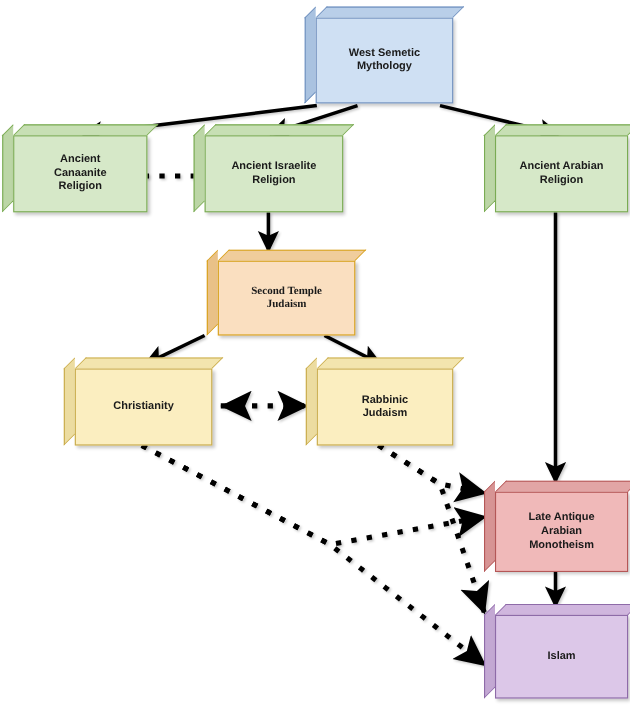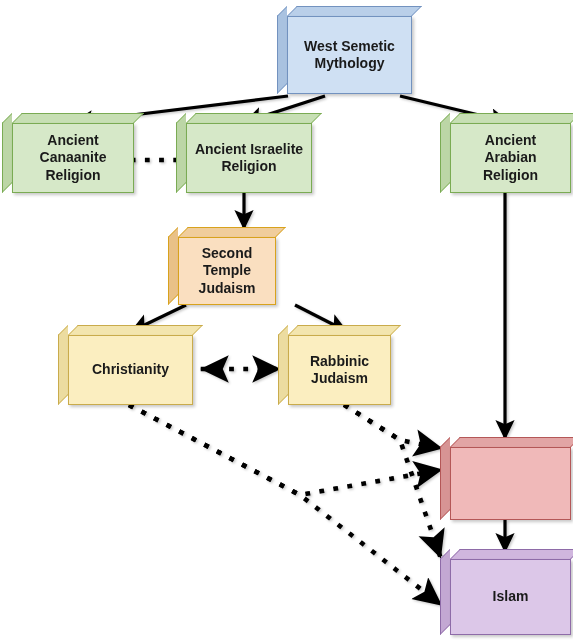--- a/index.html
+++ b/index.html
@@ -22,21 +22,21 @@
     width: 573px;
     height: 644px;
   }
   .node {
     position: absolute;
     box-sizing: border-box;
     display: flex;
     align-items: center;
     justify-content: center;
     text-align: center;
-    font-size: 14px;
+    font-size: 10px;
     font-weight: bold;
     color: #1a1a1a;
     line-height: 1.25;
     z-index: 5;
   }
   
   .node .face {
     position: absolute;
     left: 10px;
     top: 10px;
@@ -171,42 +171,43 @@
         <div class="top"></div>
         <div class="face"></div>
         <div class="label">Ancient Israelite<br>Religion</div>
       </div>
       <div class="node theme-green" style="left: 440px; top: 113px; width: 131px; height: 80px; text-align: center;">
         <div class="side"></div>
         <div class="top"></div>
         <div class="face"></div>
         <div class="label">Ancient Arabian<br>Religion</div>
       </div>
-      <div class="node theme-orange" style="left: 168px; top: 227px; width: 108px; height: 78px;">
+      <div class="node theme-orange" style="left: 188px; top: 227px; width: 135px; height: 78px; font-family: Liberation Serif, serif;">
         <div class="side"></div>
         <div class="top"></div>
         <div class="face"></div>
         <div class="label">Second Temple<br>Judaism</div>
       </div>
       <div class="node theme-yellow" style="left: 58px; top: 325px; width: 135px; height: 80px;">
         <div class="side"></div>
         <div class="top"></div>
         <div class="face"></div>
         <div class="label">Christianity</div>
       </div>
-      <div class="node theme-yellow" style="left: 278px; top: 325px; width: 113px; height: 80px;">
+      <div class="node theme-yellow" style="left: 278px; top: 325px; width: 134px; height: 80px;">
         <div class="side"></div>
         <div class="top"></div>
         <div class="face"></div>
         <div class="label">Rabbinic<br>Judaism</div>
       </div>
       <div class="node theme-red" style="left: 440px; top: 437px; width: 131px; height: 83px;">
         <div class="side"></div>
         <div class="top"></div>
         <div class="face"></div>
+        <div class="label">Late Antique<br>Arabian<br>Monotheism</div>
       </div>
       <div class="node theme-purple" style="left: 440px; top: 549px; width: 131px; height: 86px;">
         <div class="side"></div>
         <div class="top"></div>
         <div class="face"></div>
         <div class="label">Islam</div>
       </div>
     </div>
 </div>
 

